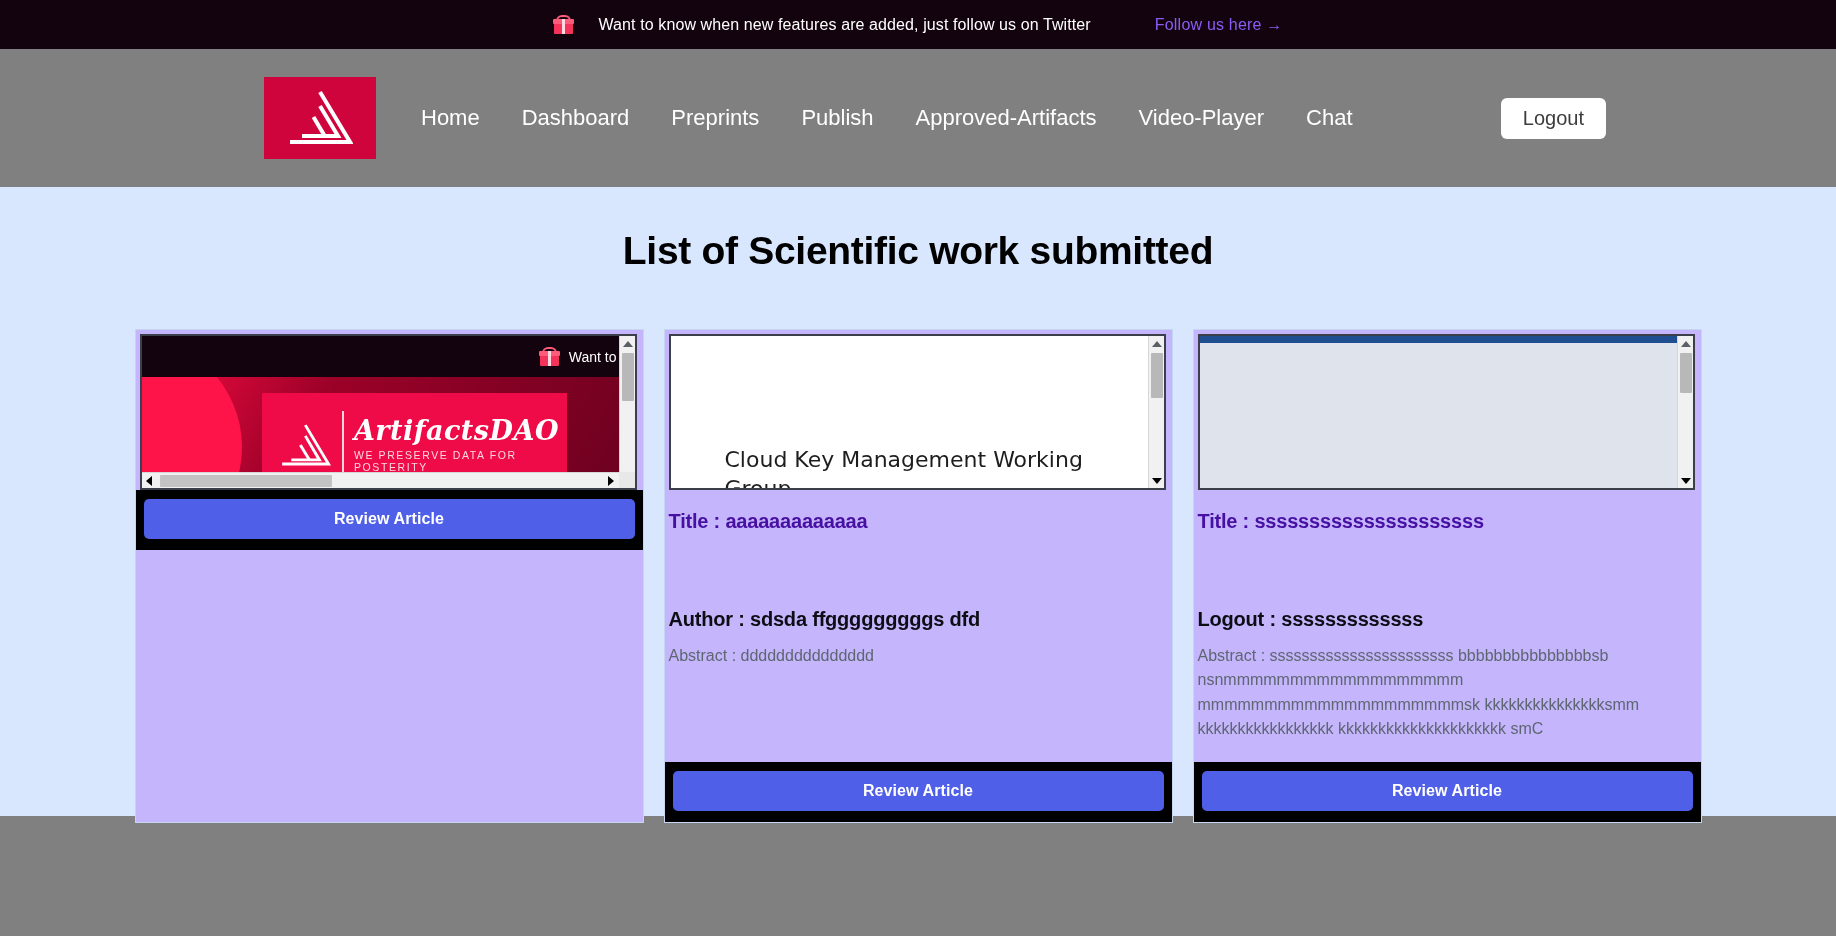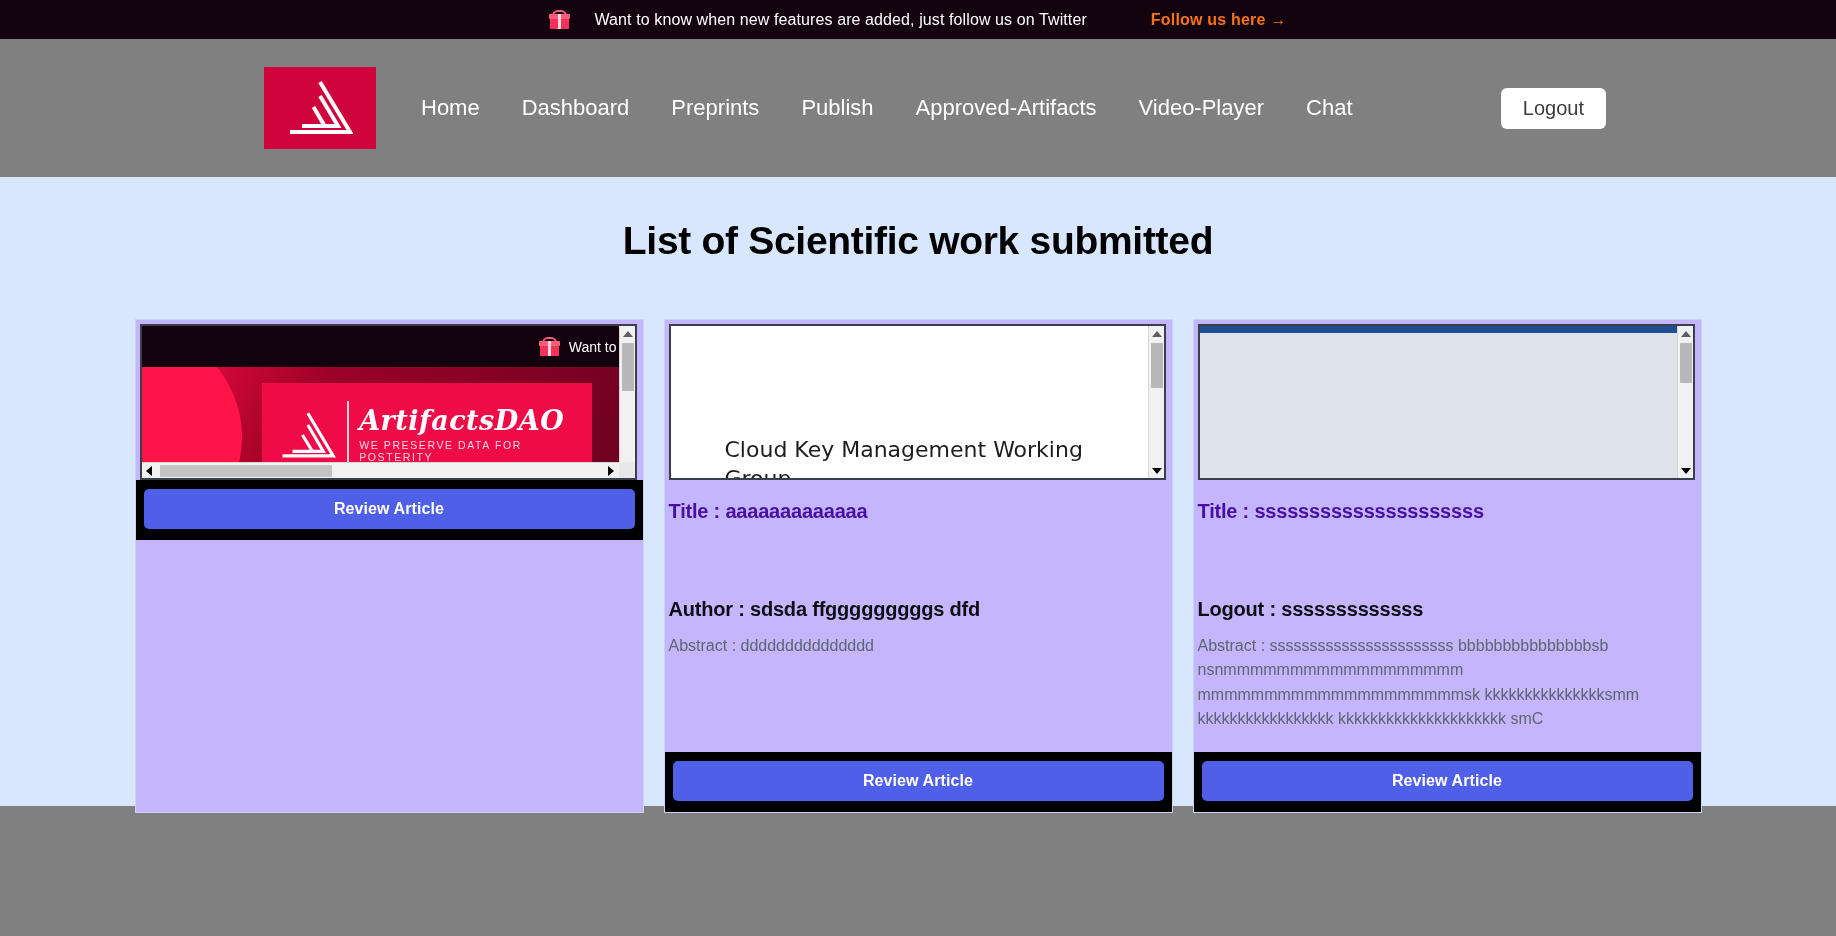--- a/index.html
+++ b/index.html
@@ -10,21 +10,21 @@
     overflow: hidden;
   }
 
   body {
     font-family: "Liberation Sans", sans-serif;
     background: #808080;
   }
 
   
   .promo-banner {
-    height: 39px;
+    height: 49px;
     background: #13030f;
     display: flex;
     align-items: center;
     justify-content: center;
     gap: 64px;
     position: relative;
   }
   .promo-inner {
     display: flex;
     align-items: center;
@@ -64,23 +64,23 @@
     border: 2px solid #fc5b79;
     border-bottom: none;
     border-radius: 7px 7px 0 0;
   }
   .promo-text {
     color: #ffffff;
     font-size: 16px;
     letter-spacing: 0.1px;
   }
   .promo-link {
-    color: #f97316;
+    color: #8b5cf6;
     font-size: 16px;
-    font-weight: bold;
+    font-weight: normal;
     text-decoration: none;
     letter-spacing: 0.2px;
     cursor: pointer;
   }
 
   
   .navbar {
     height: 138px;
     background: #808080;
     display: flex;
@@ -270,21 +270,21 @@
     content: "";
     position: absolute;
     left: -120px; top: -40px;
     width: 220px; height: 220px;
     border-radius: 50%;
     background: #ff1449;
   }
   .dao-card {
     position: absolute;
     left: 120px; top: 16px;
-    width: 330px; height: 104px;
+    width: 305px; height: 104px;
     background: #ee0b48;
     display: flex;
     align-items: center;
     gap: 10px;
     padding-left: 16px;
   }
   .dao-card .divider {
     width: 2px; height: 68px; background: #ffd6e0;
   }
   .dao-wordmark {

